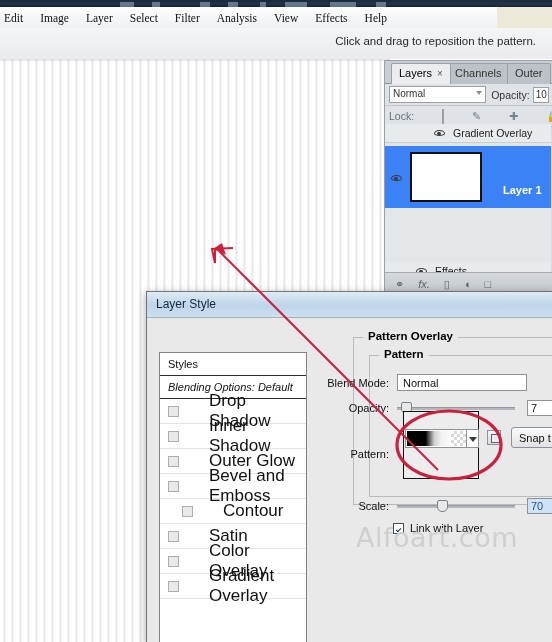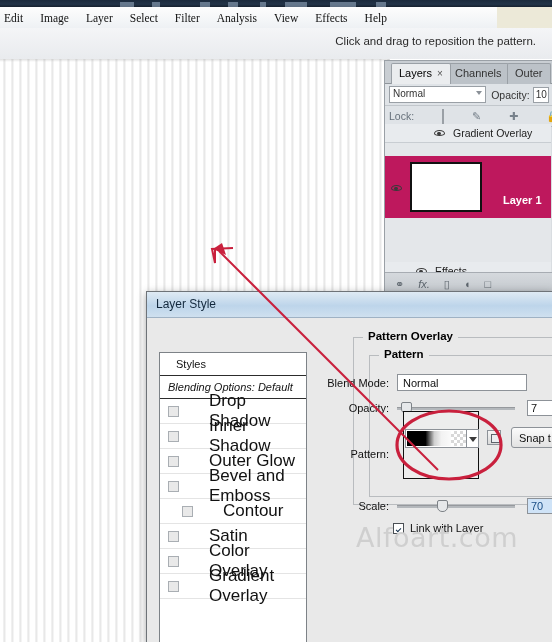--- a/index.html
+++ b/index.html
@@ -57,41 +57,41 @@
   .lock-ic.box{border:1px solid #9aa0a6;background:#e6e9ec;}
   
   #layer-list{position:absolute;left:0;top:63px;width:166px;bottom:22px;background:#e4e7ea;overflow:hidden;}
   .lrow{position:relative;height:18px;border-bottom:1px solid #c8cdd2;background:#e8ebee;}
   .lrow .eye{position:absolute;width:13px;height:13px;top:2px;}
   .eye:before{content:"";position:absolute;left:1px;top:4px;width:11px;height:6px;
     border:1.2px solid #3a3a3a;border-radius:50% 50% 50% 50%/60% 60% 40% 40%;box-sizing:border-box;}
   .eye:after{content:"";position:absolute;left:4.3px;top:5.6px;width:3.4px;height:3.4px;
     border-radius:50%;background:#3a3a3a;}
   .lrow .lbl{position:absolute;font-size:10.5px;color:#1c1c1c;top:3px;}
-  #layer1-row{position:absolute;left:0;top:32px;width:166px;height:62px;background:#be185d;}
+  #layer1-row{position:absolute;left:0;top:22px;width:166px;height:62px;background:#3b82f6;}
   #layer1-row .eye{position:absolute;left:5px;top:25px;}
   #layer1-thumb{position:absolute;left:25px;top:6px;width:72px;height:50px;background:#fff;
     border:2px solid #111;box-sizing:border-box;}
   #layer1-label{position:absolute;left:118px;top:38px;font-size:11px;font-weight:bold;color:#fff;}
   #panel-footer{position:absolute;left:0;bottom:0;width:166px;height:22px;
     background:linear-gradient(#d5d9dd,#c2c7cc);border-top:1px solid #a7acb2;
     display:flex;align-items:center;gap:14px;padding-left:10px;color:#5e666e;font-size:11px;}
   .fb{display:inline-block;}
   
   #layer-style{position:absolute;left:146px;top:291px;width:406px;height:351px;
     background:#e9e9e9;border:1px solid #6e7378;border-right:none;
     box-shadow:0 2px 8px rgba(0,0,0,.35);}
   #ls-title{height:25px;background:linear-gradient(#dfeaf4,#bdd5ea 55%,#cfe0ef);
     border-bottom:1px solid #9fb2c4;position:relative;}
   #ls-title span{position:absolute;left:9px;top:5px;font-size:12px;color:#13293d;}
   #ls-body{position:absolute;left:0;top:26px;right:0;bottom:0;padding:8px 0 0 12px;}
   
   #styles-list{position:absolute;left:12px;top:34px;width:146px;height:310px;
     background:#fff;border:1px solid #7d8287;overflow:hidden;}
-  .sl-head{height:22px;line-height:22px;padding-left:16px;font-size:11px;color:#111;
+  .sl-head{height:22px;line-height:22px;padding-left:8px;font-size:11px;color:#111;
     border-bottom:1px solid #2c2c2c;background:#fff;}
   .sl-sub{height:22px;line-height:22px;padding-left:8px;font-size:11px;color:#111;
     border-bottom:1px solid #2c2c2c;background:#fff;font-style:italic;}
   .sl-item{height:24px;display:flex;align-items:center;padding-left:8px;font-size:17px;color:#111;
     background:#fff;border-bottom:1px solid #e4e4e4;gap:24px;}
   .sl-item.indent{padding-left:22px;}
   .cb{width:11px;height:11px;border:1px solid #8d9298;background:#f2f2f2;
     margin-right:6px;flex:none;position:relative;box-sizing:border-box;}
   .cb.dim{background:#e9e9e9;border-color:#a9aeb3;}
   .cb.on{background:#fff;border-color:#4a4f54;}

